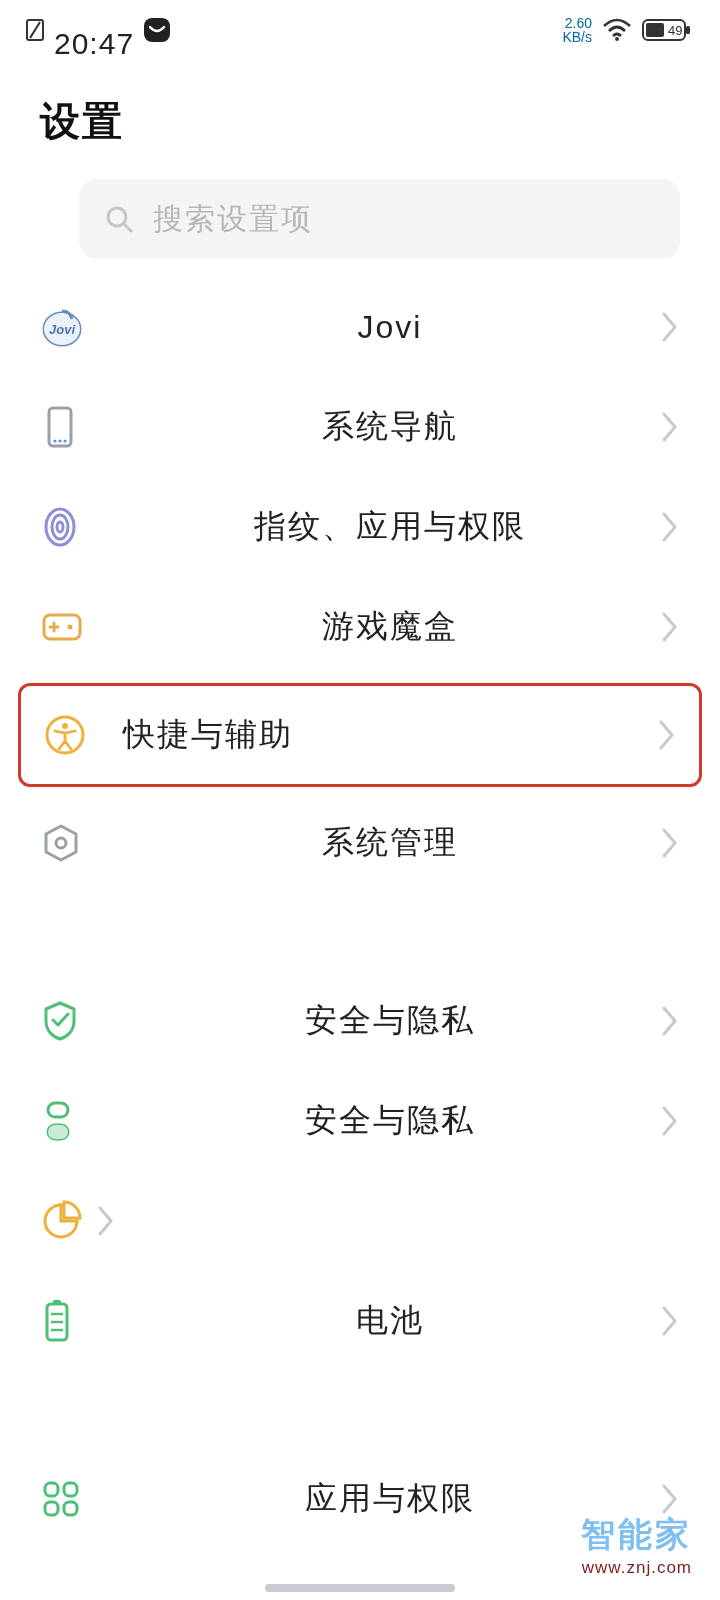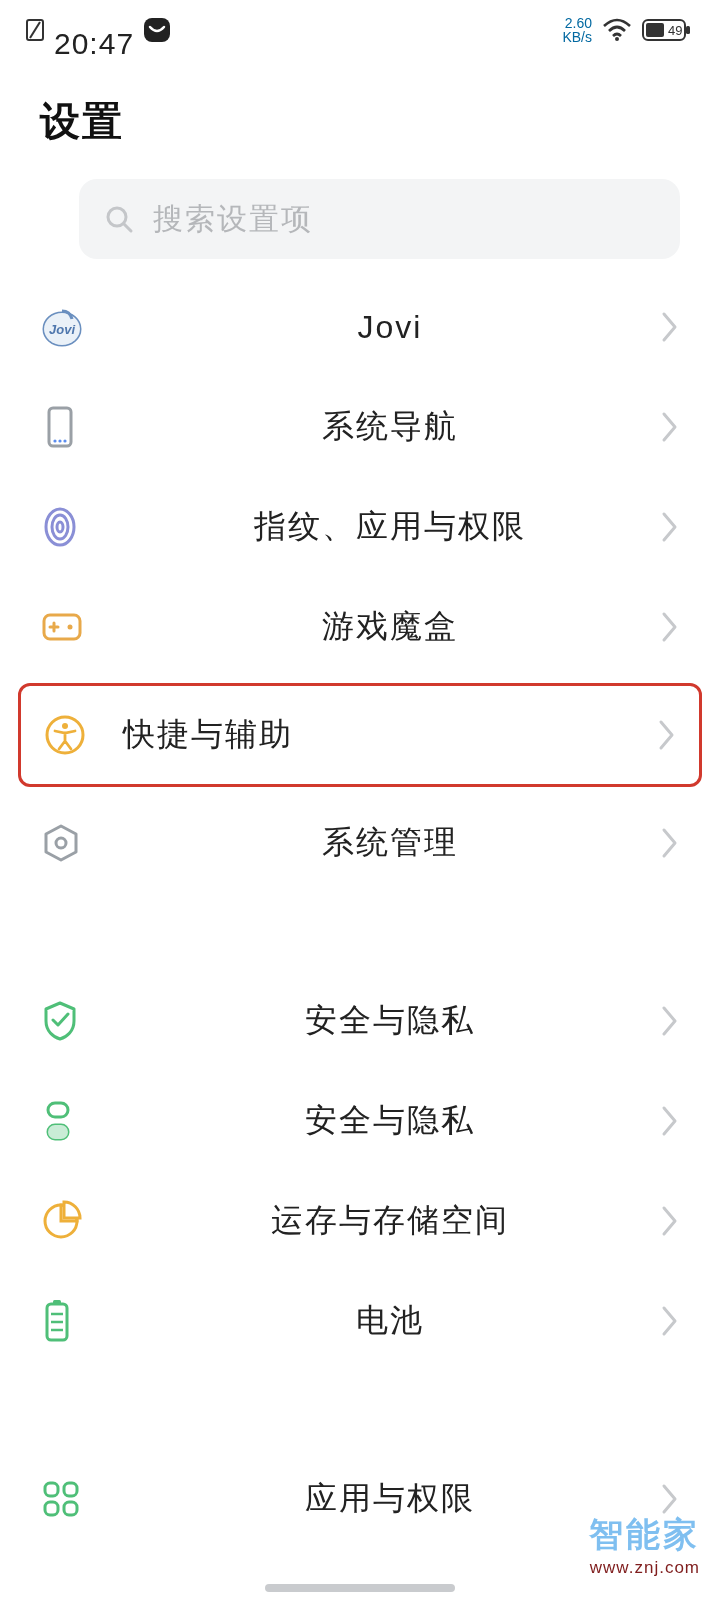--- a/index.html
+++ b/index.html
@@ -37,21 +37,21 @@
     border-radius: 12px;
     padding: 0 22px 0 22px;
     height: 104px;
     display: flex; align-items: center;
   }
   .highlight-wrap .icon-slot{width:56px;display:flex;align-items:center;}
   .highlight-wrap .label{flex:1;font-size:32px;letter-spacing:2px;padding-left:24px;}
   .highlight-wrap .chev{color:#c7c9cc;}
 
   
-  .watermark { position: absolute; right: 20px; bottom: 22px; text-align: right; }
+  .watermark { position: absolute; right: 28px; bottom: 22px; text-align: right; }
   .wm-top { font-size: 34px; font-weight: 700; color: #7fbff0; letter-spacing: 3px; }
   .wm-bot { font-size: 17px; color: #7f1d1d; letter-spacing: 1px; }
 
   
   .home-ind { position: absolute; bottom: 8px; left: 50%; transform: translateX(-50%); width: 190px; height: 8px; background: #c9cbce; border-radius: 4px; }
 
   svg { display: block; }
 </style>
 </head>
 <body>
@@ -246,21 +246,20 @@
     </div>
 
     <div class="row">
       <span class="icon-slot">
         <svg width="42" height="42" viewBox="0 0 42 42">
             <circle cx="21" cy="21" r="16" fill="none" stroke="#eeb03a" stroke-width="3"></circle>
             <path d="M21 5 A16 16 0 0 1 37 21 L21 21 Z" fill="none" stroke="#eeb03a" stroke-width="3"></path>
             <path d="M23 3 A16 16 0 0 1 39 19 L23 19 Z" fill="#fff" stroke="#eeb03a" stroke-width="3" transform="translate(1,-1)"></path>
           </svg>
       </span>
-      <span class="label">运存与存储空间</span>
       <span class="chev">
           <svg width="20" height="34" viewBox="0 0 20 34">
             <polyline points="4,4 15,17 4,30" fill="none" stroke="currentColor" stroke-width="3" stroke-linecap="round" stroke-linejoin="round"></polyline>
           </svg>
         </span>
     </div>
 
     <div class="row">
       <span class="icon-slot">
         <svg width="34" height="46" viewBox="0 0 34 46">

